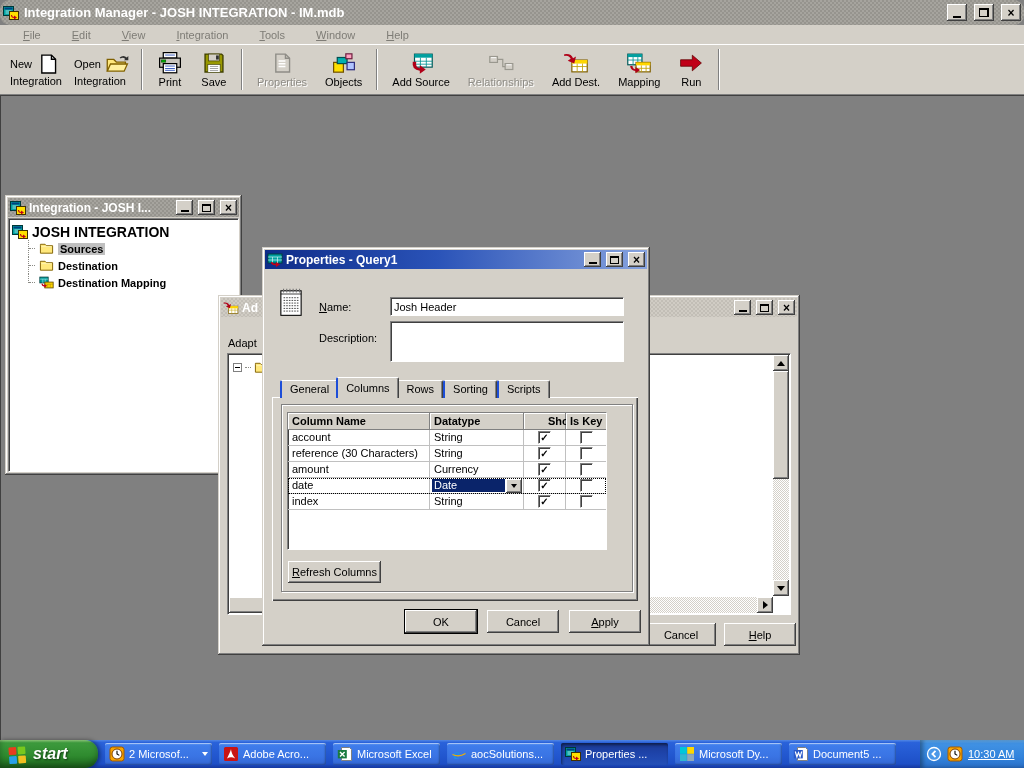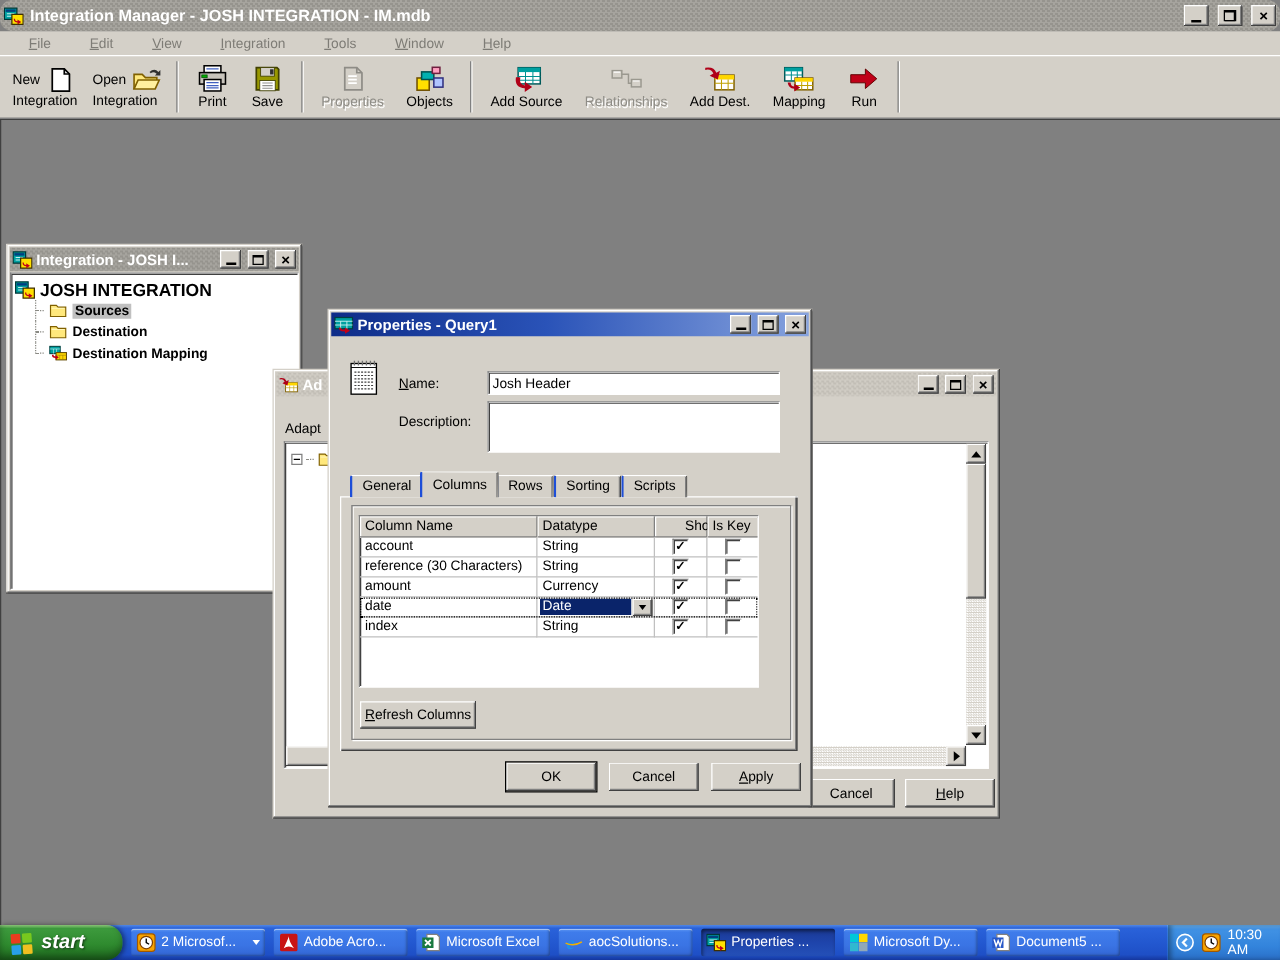--- a/index.html
+++ b/index.html
@@ -119,21 +119,21 @@
     box-shadow: inset -1px 0 0 #808080; border-top-left-radius:2px; border-top-right-radius:2px; }
   .tab.active { height:21px; padding-top:4px; margin:0 -2px; z-index:3;
     box-shadow: inset -1px 0 0 #808080, 0 1px 0 #d4d0c8; }
   #props-panel { position:absolute; left:10px; top:150px; width:366px; height:204px; background:#d4d0c8;
     box-shadow: inset 1px 1px 0 #fff, inset -1px -1px 0 #404040, inset -2px -2px 0 #808080; }
   #props-etched { position:absolute; left:19px; top:157px; width:352px; height:188px;
     border:1px solid #808080; box-shadow: 1px 1px 0 #fff, inset 1px 1px 0 #fff; }
   #grid { position:absolute; left:25px; top:165px; width:320px; height:138px; overflow:hidden; }
   .grow { display:flex; height:17px; }
   .grow.hdr .gcell { background:#d4d0c8; box-shadow: inset -1px -1px 0 #808080, inset 1px 1px 0 #fff;
-     font-weight:normal; line-height:16px; }
+     font-weight:bold; line-height:16px; }
   .gcell { padding:0 4px; line-height:16px; overflow:hidden; white-space:nowrap; flex:none; }
   .grow.body { height:16px; }
   .grow.body .gcell { border-right:1px solid #c0c0c0; border-bottom:1px solid #c0c0c0; line-height:15px; }
   .grow.body.focused { outline:1px dotted #000; outline-offset:-1px; }
   .c0 { width:142px; } .c1 { width:94px; } .c2 { width:42px;padding-left:24px; } .c3 { width:42px; }
   .gcell.center { display:flex; align-items:center; justify-content:center; padding:0; }
   .cb { width:13px; height:13px; background:#fff; border:1px solid #808080;
     border-right-color:#fff; border-bottom-color:#fff; box-shadow: inset 1px 1px 0 #404040;
     display:flex; align-items:center; justify-content:center; font-size:10px; font-weight:bold; line-height:1; }
   .combo { display:flex; align-items:center; height:100%; padding:0 !important; }
@@ -160,23 +160,23 @@
   #task-buttons { display:flex; align-items:stretch; }
   .task-btn { width:107px; margin:3px 0 3px 7px; border-radius:2px; display:flex; align-items:center;
     gap:4px; padding:0 4px; color:#fff; white-space:nowrap; overflow:hidden;
     background:linear-gradient(180deg,#639bf4 0%, #3f7ceb 12%, #3a74e4 60%, #3366d4 100%);
     box-shadow: inset 0 1px 0 rgba(255,255,255,.45), inset -1px -1px 2px rgba(0,0,0,.3); }
   .task-btn.active { background:linear-gradient(180deg,#1b3a95 0%, #1e44ab 50%, #2450b8 100%);
     box-shadow: inset 1px 2px 3px rgba(0,0,0,.5); }
   .task-btn .tlbl { overflow:hidden; text-overflow:clip; }
   .task-drop { margin-left:auto; border-left:3px solid transparent; border-right:3px solid transparent;
     border-top:4px solid #fff; flex:none; }
-  #tray { margin-left:auto; width:90px; flex:none; display:flex; align-items:center; gap:5px; padding:0 6px;
+  #tray { margin-left:auto; width:104px; flex:none; display:flex; align-items:center; gap:5px; padding:0 6px;
     background:linear-gradient(180deg,#68b0f0 0%, #4192e4 12%, #3384dc 60%, #2a6fc8 100%);
-    box-shadow: inset 3px 0 4px rgba(0,0,0,.35); color:#fff; }
+    box-shadow: inset 3px 0 4px rgba(0,0,0,.35); color:#fff;text-decoration:underline; }
 </style>
 </head>
 <body>
 
 <div id="screen">
 
   <div id="main-titlebar" class="dither-dark">
     <span class="icon i16" id="main-app-icon">
         <svg viewBox="0 0 16 16">
           <rect x="0.5" y="1.5" width="10" height="9" fill="#00a0a0" stroke="#003838"></rect>

